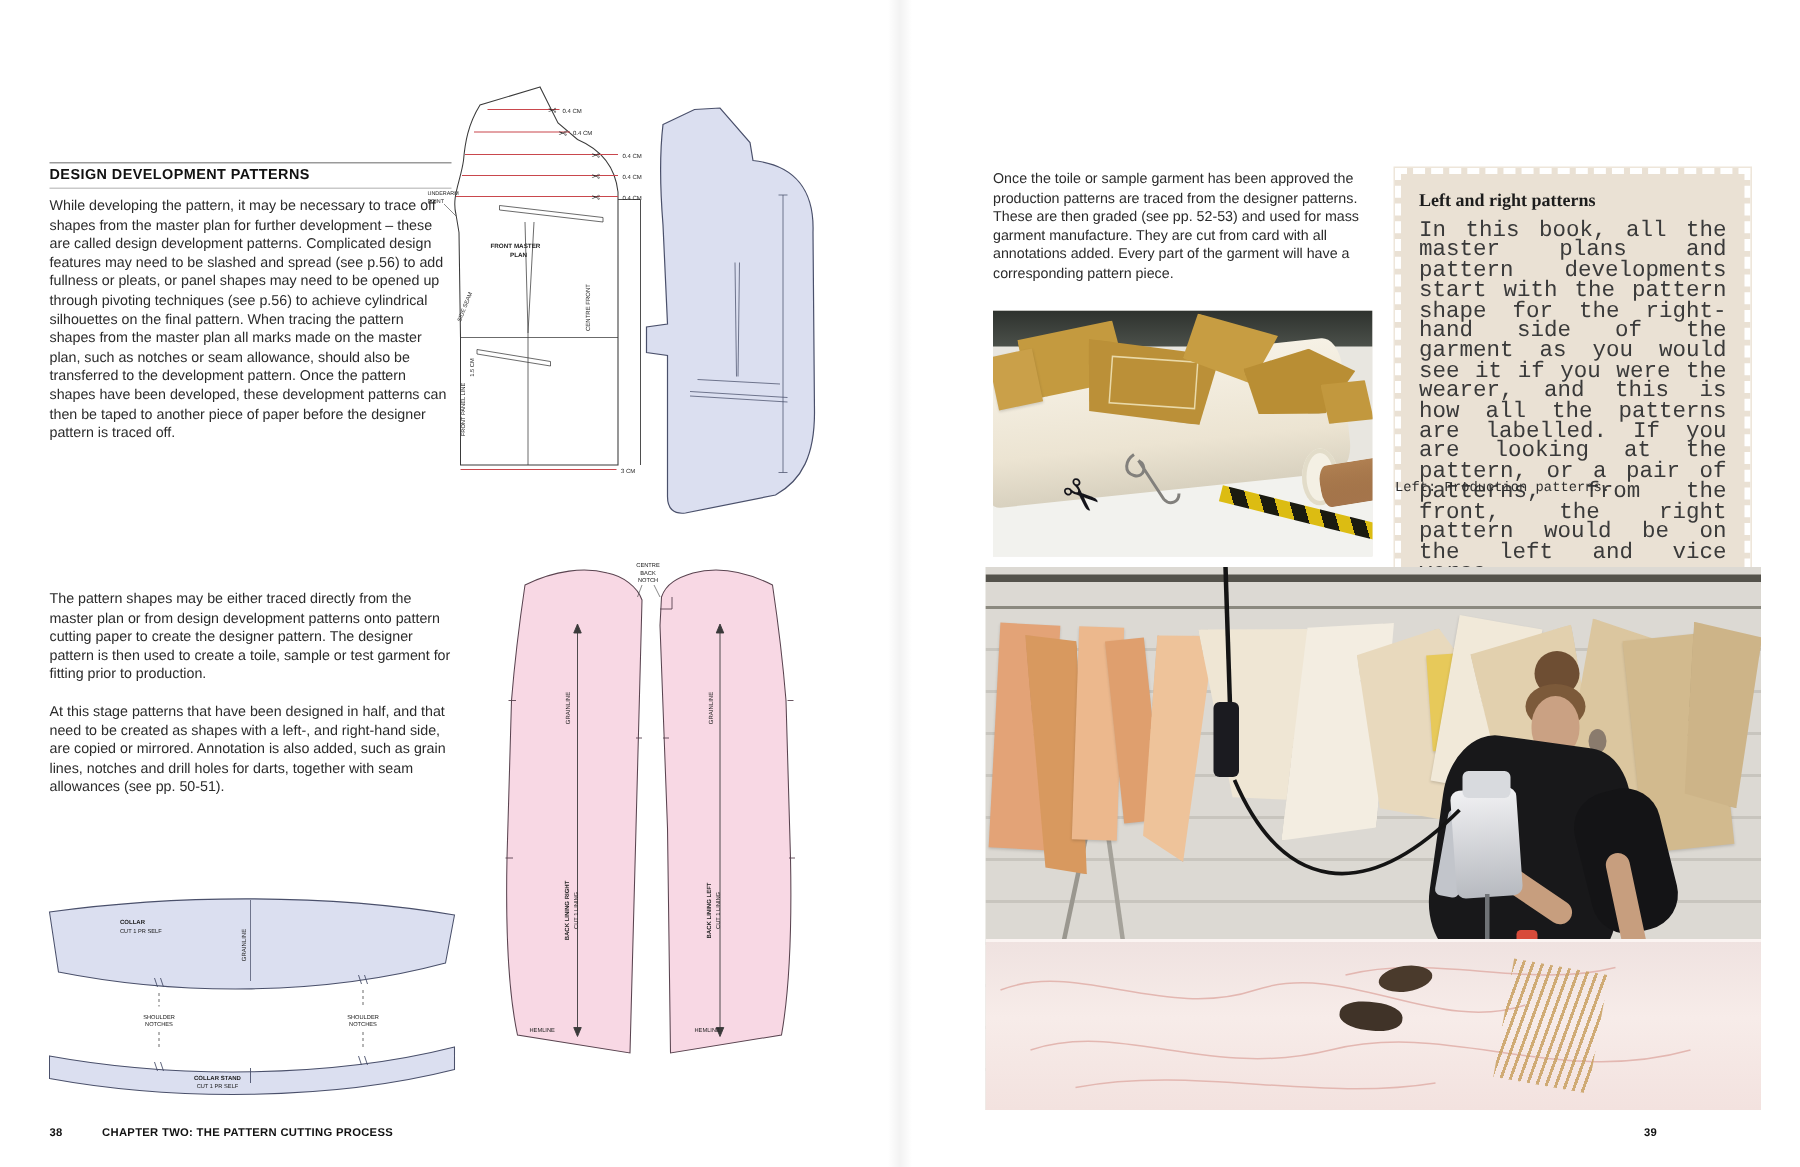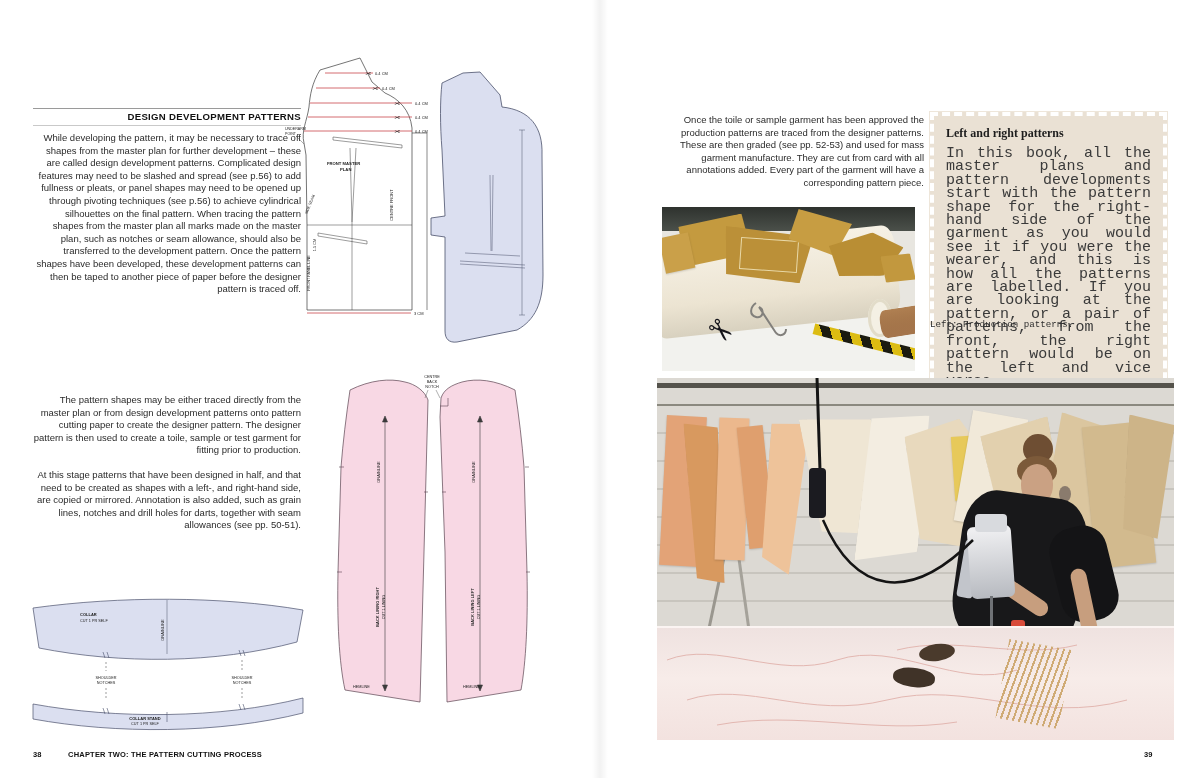--- a/index.html
+++ b/index.html
@@ -1,21 +1,21 @@
 <!DOCTYPE html>
 <html><head>
 <meta charset="utf-8">
 <style>
   html,body{margin:0;padding:0;background:#fff;}
   .spread{position:relative;width:1200px;height:778px;background:#fff;overflow:hidden;
           font-family:"Liberation Sans",sans-serif;color:#222;}
   .gutter{position:absolute;left:592px;top:0;width:16px;height:778px;
           background:linear-gradient(90deg,rgba(0,0,0,0),rgba(0,0,0,.05),rgba(0,0,0,0));}
   
-  .col{position:absolute;width:268px;text-align:right;}
+  .col{position:absolute;width:268px;}
   .sec-heading{font-size:9.6px;font-weight:bold;letter-spacing:.3px;color:#111;
                border-top:1px solid #9a9a9a;border-bottom:1px solid #c9c9c9;
                padding:2px 0 3px 0;margin:0;}
   .body-text{font-size:9.5px;line-height:12.6px;margin:6px 0 0 0;color:#2b2b2b;}
   .body-text + .body-text{margin-top:12px;}
   
   .note-box{position:absolute;left:930px;top:112px;width:237px;box-sizing:border-box;
             background:#eae1d4;border:4px dashed #ffffff;outline:1px solid #eee6da;
             padding:10px 12px 12px 12px;}
   .note-title{font-size:12px;font-weight:bold;color:#1d1d1d;margin:0 0 6px 0;
@@ -246,16 +246,16 @@
         <path d="M30,70 C90,50 150,90 230,70 S380,95 470,70"></path>
         <path d="M240,20 C300,5 360,30 420,15"></path>
         <path d="M60,95 C140,80 220,105 300,92"></path>
       </g>
     </svg>
     <div style="left:262px;top:266px;width:36px;height:17px;border-radius:50%;background:#4a3a2c;transform:rotate(-8deg);"></div>
     <div style="left:236px;top:290px;width:42px;height:19px;border-radius:45%;background:#403328;transform:rotate(6deg);"></div>
     <div style="left:345px;top:266px;width:64px;height:80px;transform:rotate(10deg);opacity:.85;background:repeating-linear-gradient(100deg,#c9a061 0 2px,rgba(0,0,0,0) 2px 6px);"></div>
   </div>
 
-  <div class="footer" style="left:1144px;">
+  <div class="footer" style="left:1096px;">
     <span>39</span>
   </div>
 </div>
 
 </body></html>

